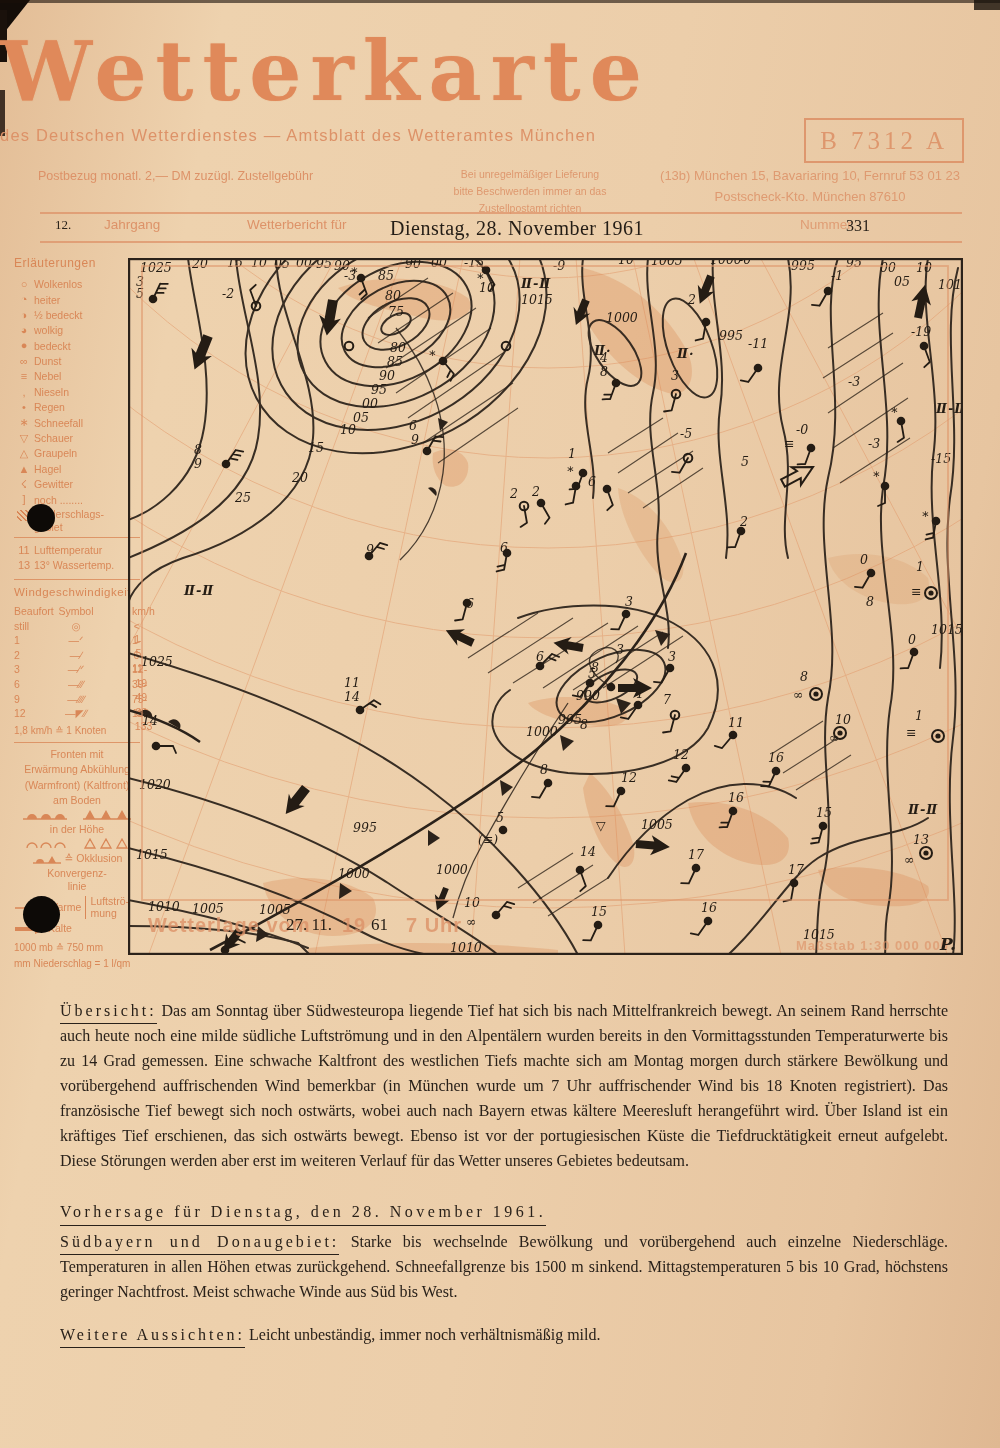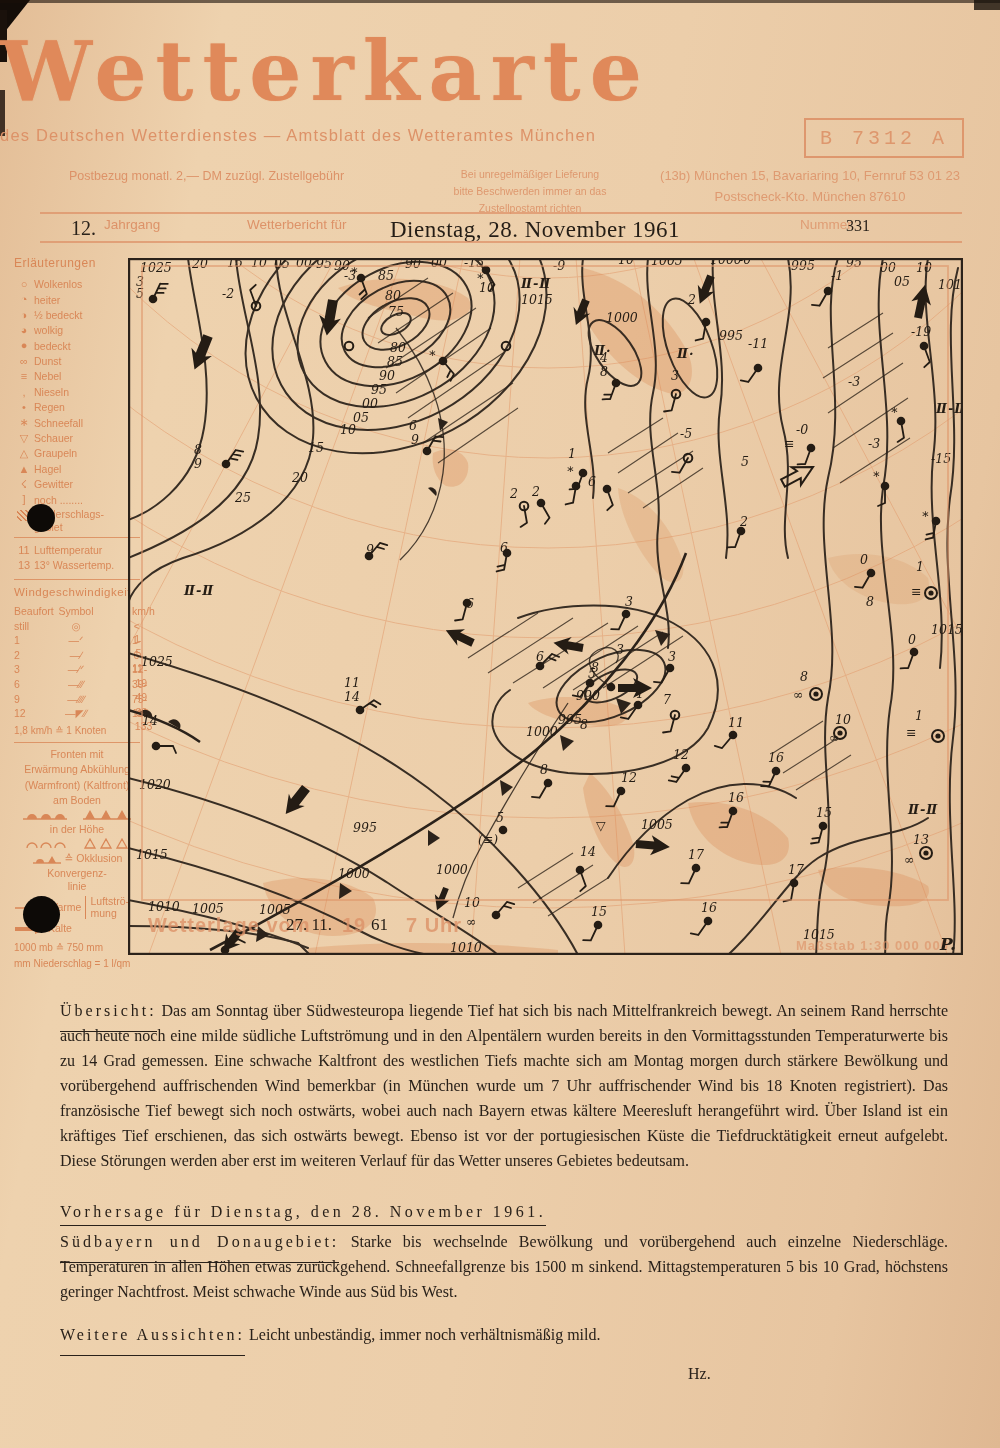--- a/index.html
+++ b/index.html
@@ -16,34 +16,34 @@
   .hole{position:absolute;background:#0d0a07;border-radius:50%;}
   .hole1{left:27px;top:504px;width:28px;height:28px;}
   .hole2{left:23px;top:896px;width:37px;height:37px;}
   
   .masthead{position:absolute;left:0;top:30px;width:1000px;text-align:left;}
   .title{font-family:"DejaVu Serif",serif;font-weight:bold;font-size:82px;line-height:1;
     color:#e0895a;letter-spacing:9px;text-shadow:0 0 1px rgba(224,137,90,.55);}
   .subtitle{margin-top:14px;font-family:"Liberation Sans",sans-serif;font-size:16.5px;
     color:#dd9268;letter-spacing:1.2px;}
   .edition-box{position:absolute;right:36px;top:118px;border:2px solid #dd9268;color:#dd9268;
-    font-family:Liberation Mono, monospace;font-size:20px;letter-spacing:4px;
+    font-family:Liberation Serif, serif;font-size:25px;letter-spacing:4px;
     padding:7px 14px 6px;opacity:.9;}
   .info-row{position:absolute;top:166px;left:0;width:1000px;font-family:"Liberation Sans",sans-serif;color:#dd9268;}
-  .info-left{position:absolute;left:69px;top:0;width:340px;font-size:12.5px;line-height:1.65;}
+  .info-left{position:absolute;left:38px;top:0;width:340px;font-size:12.5px;line-height:1.65;}
   .info-center{position:absolute;left:420px;top:0;width:220px;font-size:10.5px;line-height:1.6;text-align:center;opacity:.9;}
   .info-right{position:absolute;left:650px;top:0;width:320px;font-size:13px;line-height:1.6;text-align:center;opacity:.85;}
   .rule{position:absolute;left:40px;width:922px;height:2px;background:#dd9268;opacity:.75;}
   .rule1{top:212px;} .rule2{top:241px;}
   .vol-row{position:absolute;top:217px;left:0;width:1000px;height:24px;font-size:14px;}
   .vol-row span{position:absolute;top:0;}
-  .v-num{left:71px;font-size:20px;color:#2a221a;}
+  .v-num{left:55px;font-size:13px;color:#2a221a;}
   .v-jahr{left:104px;color:#dd9268;font-family:"Liberation Sans",sans-serif;font-size:13.5px;top:2px;}
   .v-wb{left:247px;color:#dd9268;font-family:"Liberation Sans",sans-serif;font-size:13.5px;top:2px;}
-  .v-date{left:390px;font-size:23px;letter-spacing:.5px;color:#241d16;text-align:right;}
+  .v-date{left:390px;font-size:20px;letter-spacing:.5px;color:#241d16;text-align:right;}
   .v-numlbl{left:800px;color:#dd9268;font-family:"Liberation Sans",sans-serif;font-size:13.5px;top:2px;opacity:.8;}
   .v-nummer{left:846px;font-size:16px;color:#241d16;}
   
   .legend{position:absolute;left:14px;top:256px;width:126px;color:#d98757;
     font-family:"Liberation Sans",sans-serif;font-size:10.5px;line-height:1.25;}
   .legend .ltitle{font-size:12px;letter-spacing:.5px;margin-bottom:6px;}
   .lrow{display:flex;align-items:center;height:15.4px;}
   .lsym{width:20px;text-align:center;font-size:11px;flex:0 0 20px;}
   .llbl{flex:1;}
   .hatchbox{width:15px;height:11px;margin:2px 2px 0 3px;
@@ -79,21 +79,21 @@
   .ml.ii{font-style:italic;font-weight:bold;font-size:13px;letter-spacing:1px;}
   .mborder{fill:none;stroke:#2b221a;stroke-width:2.4;}
   .oframe{fill:none;stroke:#dd9268;stroke-width:1.8;opacity:.6;}
   .cap-o{font:bold 20px "Liberation Sans",sans-serif;fill:#dd9268;opacity:.8;letter-spacing:1px;}
   .cap-t{font:17px "Liberation Serif",serif;fill:#241c14;}
   .scale-o{font:bold 13px "Liberation Sans",sans-serif;fill:#dd9268;opacity:.65;letter-spacing:1px;}
   .sig-p{font:italic bold 17px "DejaVu Serif",serif;fill:#241c14;}
   
   .bodytext{position:absolute;left:60px;top:998px;width:888px;font-size:16px;line-height:25px;text-align:justify;color:#29211a;}
   .para{margin:0 0 10px 0;}
-  .lbl{letter-spacing:3px;border-bottom:1.6px solid #29211a;padding-bottom:12px;margin-top:8px;}
+  .lbl{letter-spacing:3px;border-bottom:1.6px solid #29211a;padding-bottom:4px;margin-top:8px;}
   .vh-head{margin:16px 0 3px 0;font-size:16px;font-weight:normal;letter-spacing:3.5px;display:inline-block;
     border-bottom:1.6px solid #29211a;padding-bottom:1px;}
   .aussicht{margin-top:18px;}
   .sig{margin-top:14px;margin-left:628px;font-size:16px;}
 </style>
 </head>
 <body>
 
 <div class="page">
 
@@ -969,16 +969,15 @@
     </p>
     <h3 class="vh-head">Vorhersage für Dienstag, den 28. November 1961.</h3>
     <p class="para">
       <span class="lbl">Südbayern und Donaugebiet:</span>
       <span>Starke bis wechselnde Bewölkung und vorübergehend auch einzelne Niederschläge. Temperaturen in allen Höhen etwas zurückgehend. Schneefallgrenze bis 1500 m sinkend. Mittagstemperaturen 5 bis 10 Grad, höchstens geringer Nachtfrost. Meist schwache Winde aus Süd bis West.</span>
     </p>
     <p class="para aussicht">
       <span class="lbl">Weitere Aussichten:</span>
       <span>Leicht unbeständig, immer noch verhältnismäßig mild.</span>
     </p>
-    <div class="sig">Hz.</div>
   </main>
 
 </div>
 
 </body></html>

